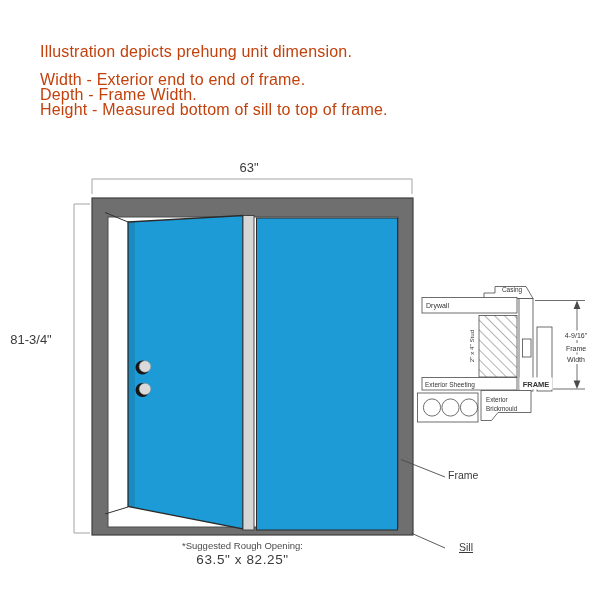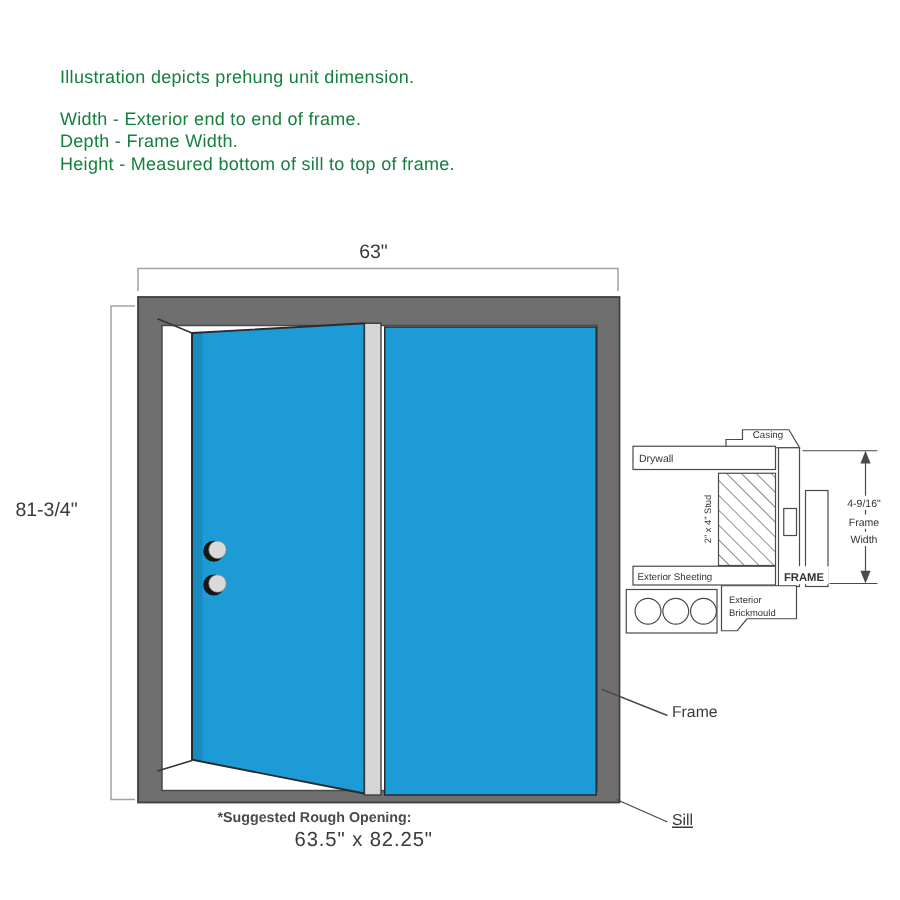--- a/index.html
+++ b/index.html
@@ -1,19 +1,19 @@
 <!DOCTYPE html>
 <html><head>
 <meta charset="utf-8">
 <style>
   html,body{margin:0;padding:0;background:#ffffff;}
   .canvas{position:relative;width:600px;height:600px;background:#ffffff;overflow:hidden;
           font-family:"Liberation Sans",sans-serif;color:#3f3f3f;}
   .abs{position:absolute;}
-  .intro{font-size:12px;line-height:15px;letter-spacing:.2px;color:#15803d;}
+  .intro{font-size:16px;line-height:15px;letter-spacing:.2px;color:#c2410c;}
   .dim-text{font-size:13px;color:#3a3a3a;}
   .small-note{font-size:9.5px;color:#4a4a4a;}
   .ro-value{font-size:13.5px;letter-spacing:.6px;color:#3a3a3a;}
   .callout{font-size:10.5px;color:#3a3a3a;}
   svg text{font-family:"Liberation Sans",sans-serif;fill:#333333;}
 </style>
 </head>
 <body>
 
 <div class="canvas">
@@ -89,18 +89,18 @@
   <div class="abs intro" style="left:40px;top:44px;">Illustration depicts prehung unit dimension.</div>
   <div class="abs intro" style="left:40px;top:72px;">
     <div>Width - Exterior end to end of frame.</div>
     <div>Depth - Frame Width.</div>
     <div>Height - Measured bottom of sill to top of frame.</div>
   </div>
 
   <div class="abs dim-text" style="left:217px;top:160px;width:64px;text-align:center;">63"</div>
   <div class="abs dim-text" style="left:2px;top:332px;width:58px;text-align:center;">81-3/4"</div>
 
-  <div class="abs small-note" style="left:145px;top:540px;width:195px;text-align:left;font-weight:bold;">*Suggested Rough Opening:</div>
+  <div class="abs small-note" style="left:145px;top:540px;width:195px;text-align:center;">*Suggested Rough Opening:</div>
   <div class="abs ro-value" style="left:145px;top:551.5px;width:195px;text-align:center;">63.5" x 82.25"</div>
 
   <div class="abs callout" style="left:448px;top:469px;">Frame</div>
-  <div class="abs callout" style="left:448px;top:541px;text-decoration:underline;">Sill</div>
+  <div class="abs callout" style="left:459px;top:541px;text-decoration:underline;">Sill</div>
 </div>
 
 </body></html>

